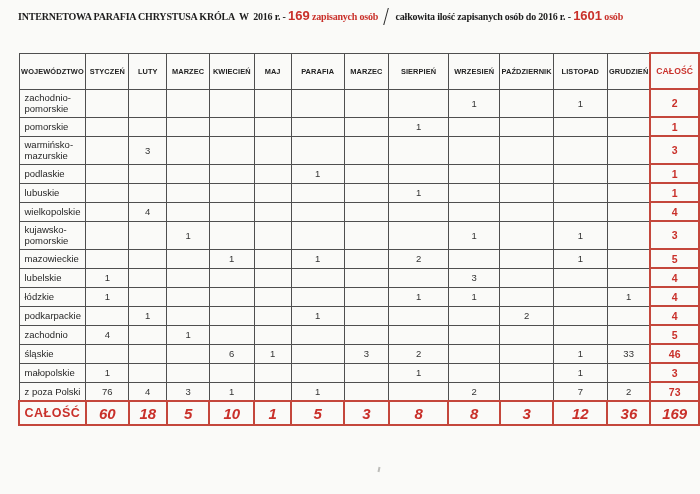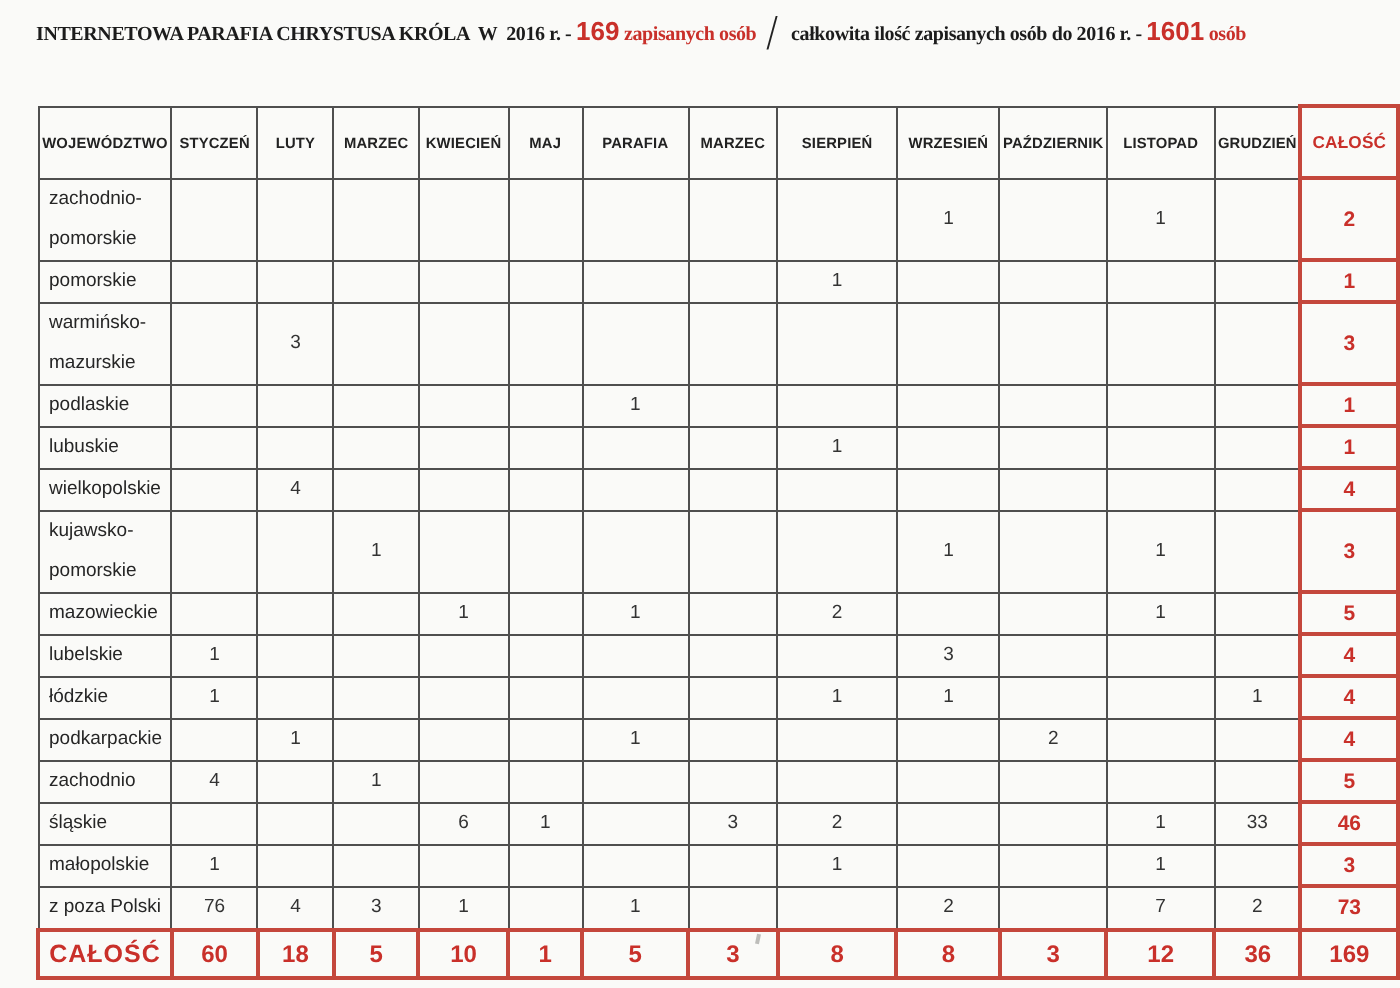--- a/index.html
+++ b/index.html
@@ -36,38 +36,38 @@
   }
   th,td{border:1px solid var(--line);overflow:hidden;}
   thead th{
     height:26px;font-size:7.4px;font-weight:bold;letter-spacing:0.1px;
     text-align:center;vertical-align:middle;color:#222;padding:12px 1px;
   }
   tbody tr{height:19px;}
   tbody tr.tall{height:28px;}
   td.region{
     font-size:9.5px;padding-left:5px;text-align:left;vertical-align:middle;
-    white-space:pre-line;line-height:20px;color:#262626;
+    white-space:pre-line;line-height:11px;color:#262626;
   }
   td.val{font-size:9.5px;text-align:center;vertical-align:middle;color:#333;}
   .total-col{
     border:2px solid var(--red-border) !important;
     color:var(--accent-red) !important;font-weight:bold;
   }
   th.total-col{font-size:8.6px;}
   td.total-col{font-size:10.5px;}
   tr.total-row{height:24px;}
   tr.total-row td{border:2px solid var(--red-border);}
   td.total-label{
     color:var(--accent-red);font-weight:bold;font-size:12.5px;
     text-align:center;vertical-align:middle;letter-spacing:0.5px;
   }
   td.total-val{
-    color:var(--accent-red);font-weight:bold;font-size:12px;
-    text-align:center;vertical-align:middle;
+    color:var(--accent-red);font-weight:bold;font-size:15px;
+    text-align:center;vertical-align:middle;font-style:italic;
   }
   .artifact{
     position:absolute;left:378px;top:467px;width:2px;height:5px;
     background:#bdbdba;transform:rotate(12deg);
   }
 </style>
 </head>
 <body>
 
 <div class="title"><span>INTERNETOWA PARAFIA CHRYSTUSA KRÓLA  W  2016 r. - </span><span class="red num">169</span><span class="red"> zapisanych osób</span><span class="slash">/</span><span>całkowita ilość zapisanych osób do 2016 r. - </span><span class="red num">1601</span><span class="red"> osób</span></div>

